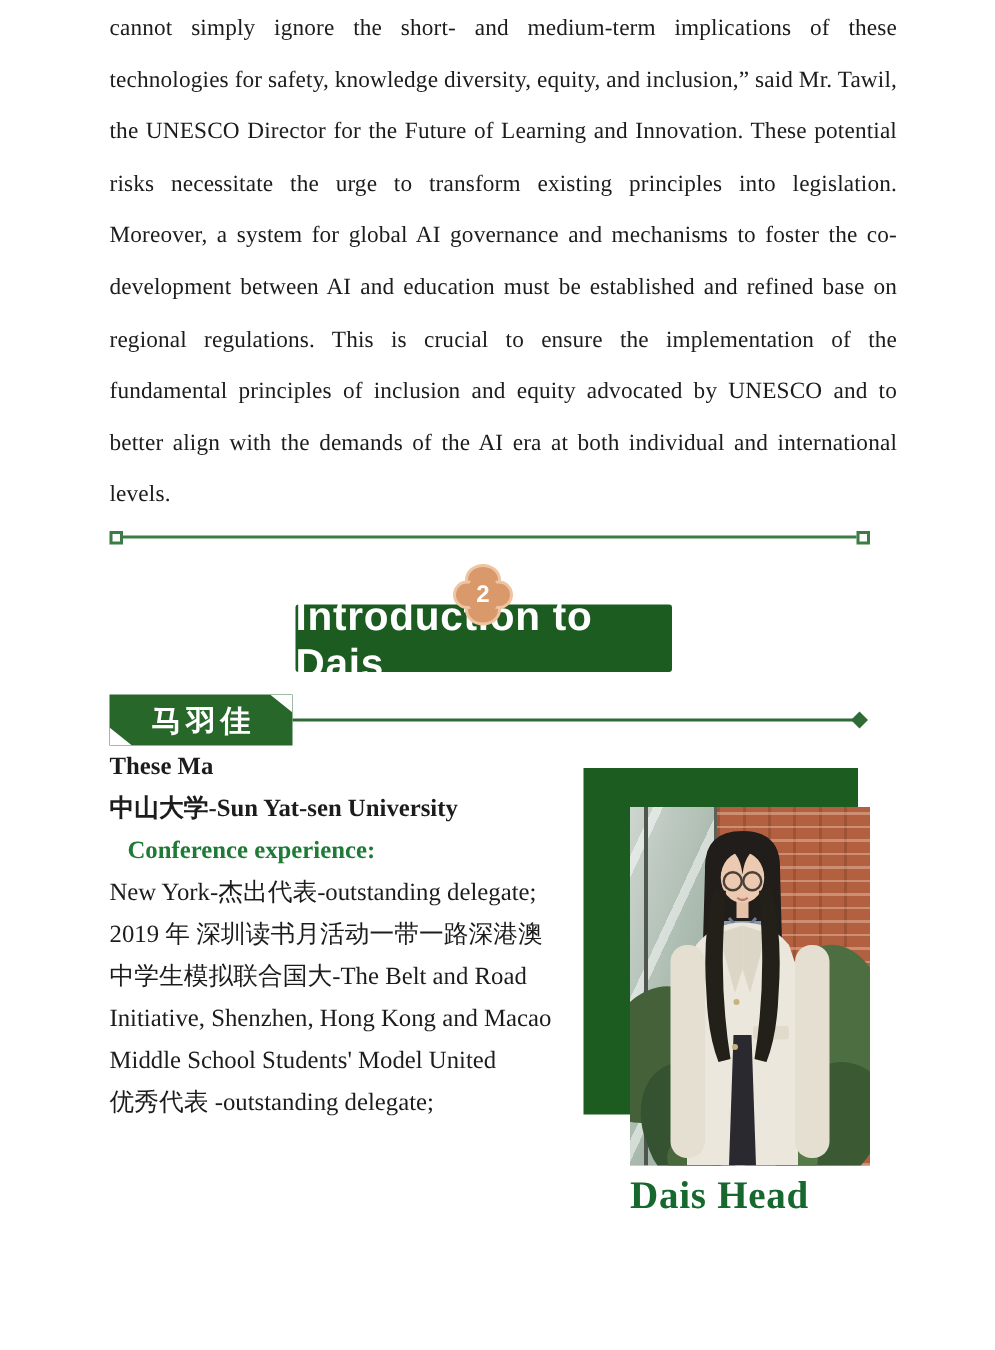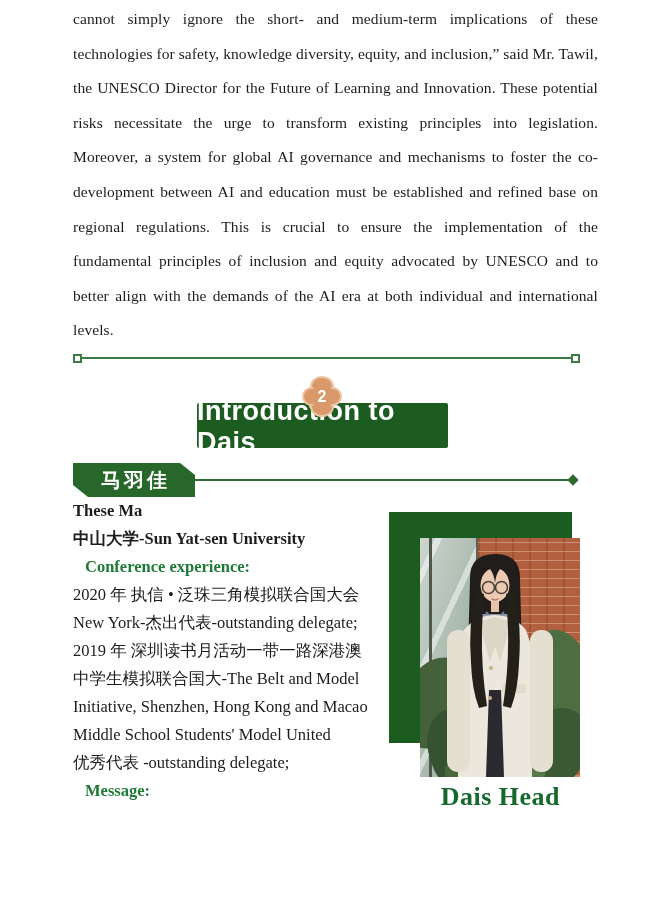--- a/index.html
+++ b/index.html
@@ -91,21 +91,21 @@
   .leaf.l1 { left: -18px; top: 118px; width: 70px; height: 95px; background: #44613a; transform: rotate(18deg); }
   .leaf.l2 { left: 8px; top: 170px; width: 60px; height: 80px; background: #355231; transform: rotate(-20deg); }
   .leaf.l3 { right: -14px; top: 92px; width: 72px; height: 110px; background: #4d6e40; transform: rotate(-14deg); }
   .leaf.l4 { right: -6px; top: 168px; width: 66px; height: 90px; background: #3b5a34; transform: rotate(22deg); }
   .leaf.l5 { right: 34px; top: 205px; width: 50px; height: 55px; background: #567a47; transform: rotate(-30deg); }
   .leaf.l6 { left: 26px; top: 215px; width: 44px; height: 40px; background: #49683c; transform: rotate(40deg); }
   .photo svg { position: absolute; left: 0; top: 0; }
 
   
   .dais-head {
-    position: absolute; left: 400px; top: 782px; width: 160px; text-align: right;
+    position: absolute; left: 420px; top: 782px; width: 160px; text-align: left;
     color: #17682e; font-weight: bold; font-size: 26px; letter-spacing: 0.5px;
     font-family: "Liberation Serif", "DejaVu Serif", serif;
   }
 </style>
 </head>
 <body>
 
 <div class="page">
 
   <div class="paragraph">cannot simply ignore the short- and medium-term implications of these technologies for safety, knowledge diversity, equity, and inclusion,” said Mr. Tawil, the UNESCO Director for the Future of Learning and Innovation. These potential risks necessitate the urge to transform existing principles into legislation. Moreover, a system for global AI governance and mechanisms to foster the co-development between AI and education must be established and refined base on regional regulations. This is crucial to ensure the implementation of the fundamental principles of inclusion and equity advocated by UNESCO and to better align with the demands of the AI era at both individual and international levels.</div>
@@ -137,28 +137,26 @@
 
   <div class="accent-line">
     <span class="diamond"></span>
   </div>
 
   <div class="bio">
 
   <div class="bline bold">These Ma</div>
       <div class="bline bold">中山大学-Sun Yat-sen University</div>
       <div class="bline green-bold">Conference experience:</div>
-      <div class="bline">2020 年  执信 • 泛珠三角模拟联合国大会</div>
       <div class="bline">New York-杰出代表-outstanding delegate;</div>
       <div class="bline">2019 年  深圳读书月活动一带一路深港澳</div>
-      <div class="bline">中学生模拟联合国大-The Belt and Model</div>
+      <div class="bline">中学生模拟联合国大-The Belt and Road</div>
       <div class="bline">Initiative, Shenzhen, Hong Kong and Macao</div>
       <div class="bline">Middle School Students' Model United</div>
       <div class="bline">优秀代表  -outstanding delegate;</div>
-      <div class="bline green-bold">Message:</div>
     </div>
 
   <div class="backdrop"></div>
 
   <div class="photo">
     <div class="ph-window">
       <div class="streaks"></div>
       <div class="frame"></div>
     </div>
     <div class="ph-brick"></div>

